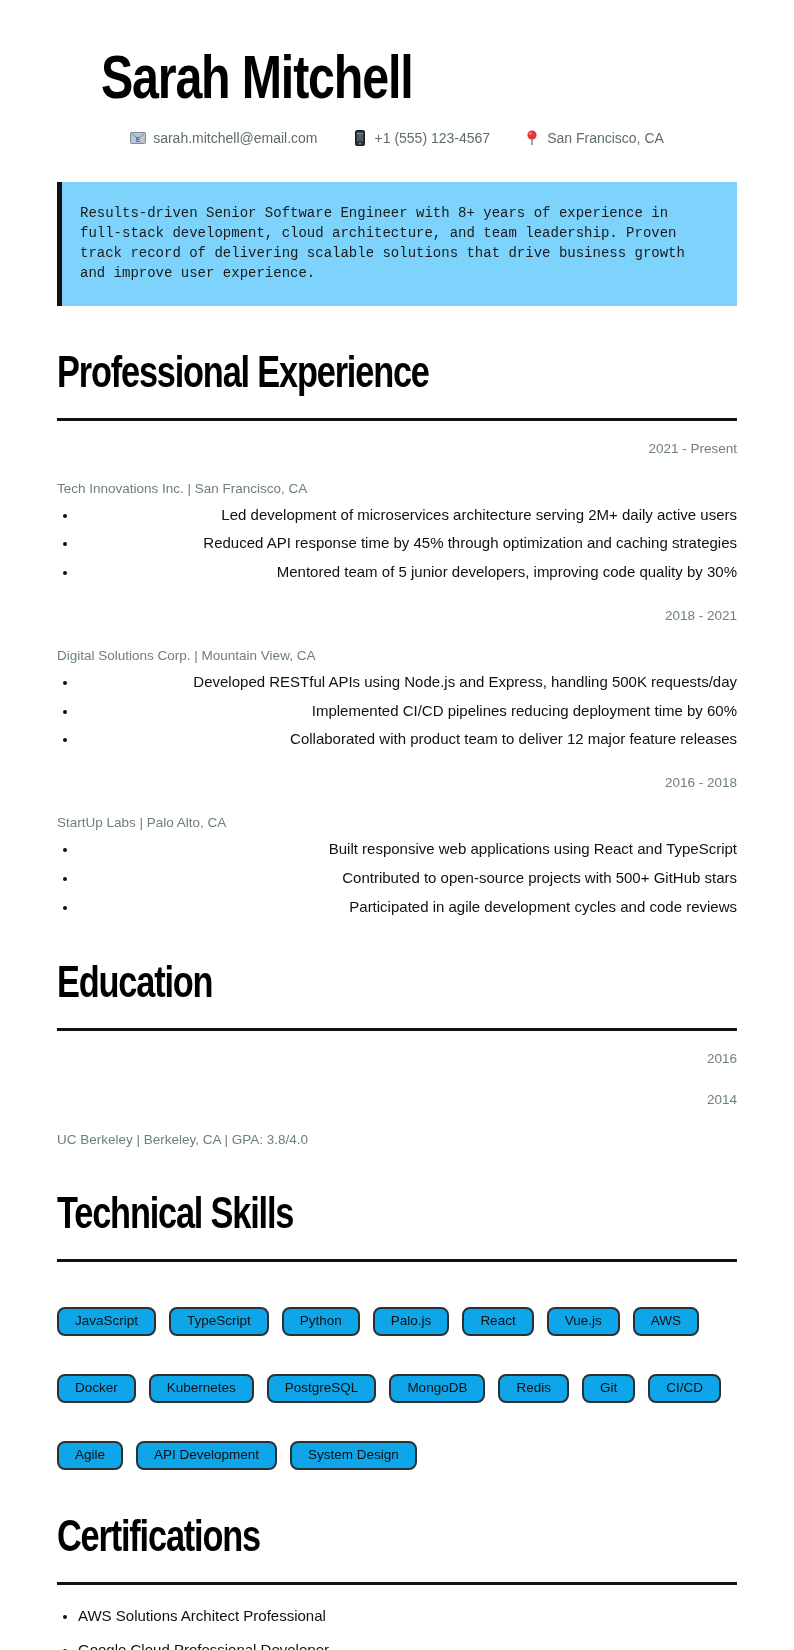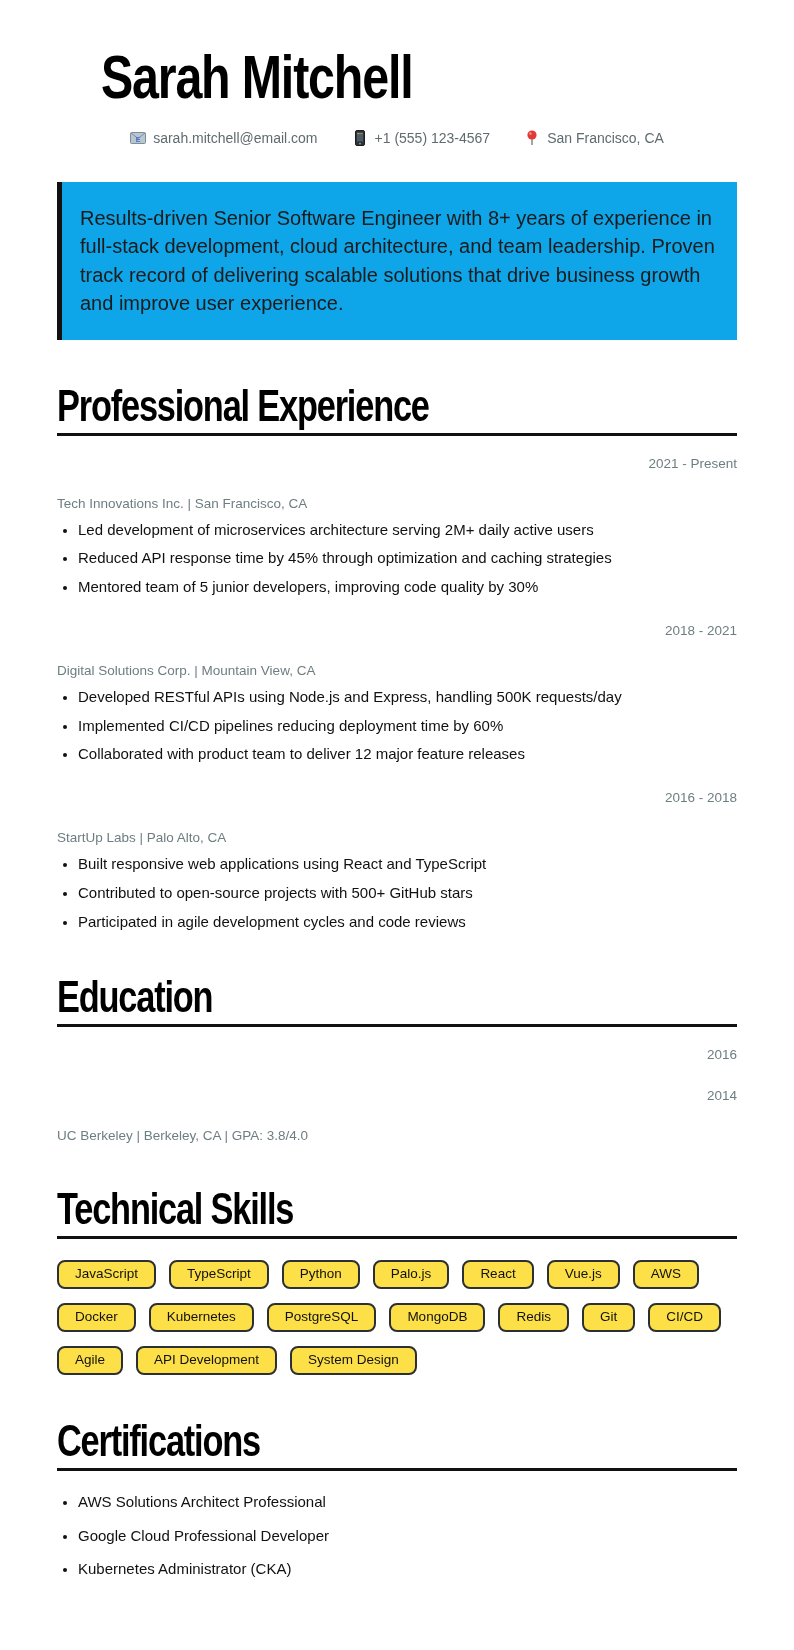--- a/index.html
+++ b/index.html
@@ -33,75 +33,77 @@
     justify-content: center;
     gap: 34px;
     font-size: 14px;
     color: #5f6b6e;
   }
   .contact-item { display: flex; align-items: flex-end; gap: 7px; }
   .icon { display: inline-flex; width: 16px; height: 16px; align-items: center; justify-content: center; }
   
   .summary-box {
     margin-top: 36px;
-    background: #0ea5e9;
+    background: #7dd3fc;
     border-left: 5px solid #111111;
     padding: 22px 22px 22px 18px;
-    font-size: 20px;
+    font-size: 14px;
     line-height: 1.42;
     color: #1b1b1b;
+    font-family: Liberation Mono, monospace;
   }
   
   .section-title {
     margin: 44px 0 0 0;
     font-size: 44px;
     line-height: 1.0;
     font-weight: bold;
     color: #000000;
     border-bottom: 3px solid #111111;
-    padding-bottom: 5px;
+    padding-bottom: 24px;
   }
   .section-title .condensed { transform-origin: 0 50%; }
   
   .entry { margin-bottom: 26px; }
   .entry-date {
     margin-top: 20px;
     text-align: right;
     font-size: 13.5px;
     color: #6d7e81;
   }
   .entry-org {
     margin-top: 25px;
     font-size: 13.5px;
     color: #6d7e81;
   }
   ul.bullets {
     margin: 10px 0 0 0;
     padding-left: 21px;
     font-size: 15px;
   }
-  ul.bullets li { margin-bottom: 10px; line-height: 1.25; }
+  ul.bullets li { margin-bottom: 10px; line-height: 1.25; text-align: right; }
   ul.bullets li::marker { font-size: 0.85em; }
   
   .skills-wrap {
     margin-top: 21px;
     display: flex;
     flex-wrap: wrap;
     column-gap: 13px;
     row-gap: 14px;
   }
   .skill-pill {
-    background: #fde047;
+    background: #0ea5e9;
     border: 2px solid #2c3033;
     border-radius: 8px;
     padding: 5px 16px;
     font-size: 13.5px;
     color: #111111;
     line-height: 1.1;
     white-space: nowrap;
+    margin-top: 24px;
   }
   
   ul.certs {
     margin: 22px 0 0 0;
     padding-left: 21px;
     font-size: 15px;
   }
   ul.certs li { margin-bottom: 15px; line-height: 1.25; }
   ul.certs li::marker { font-size: 0.85em; }
 </style>

